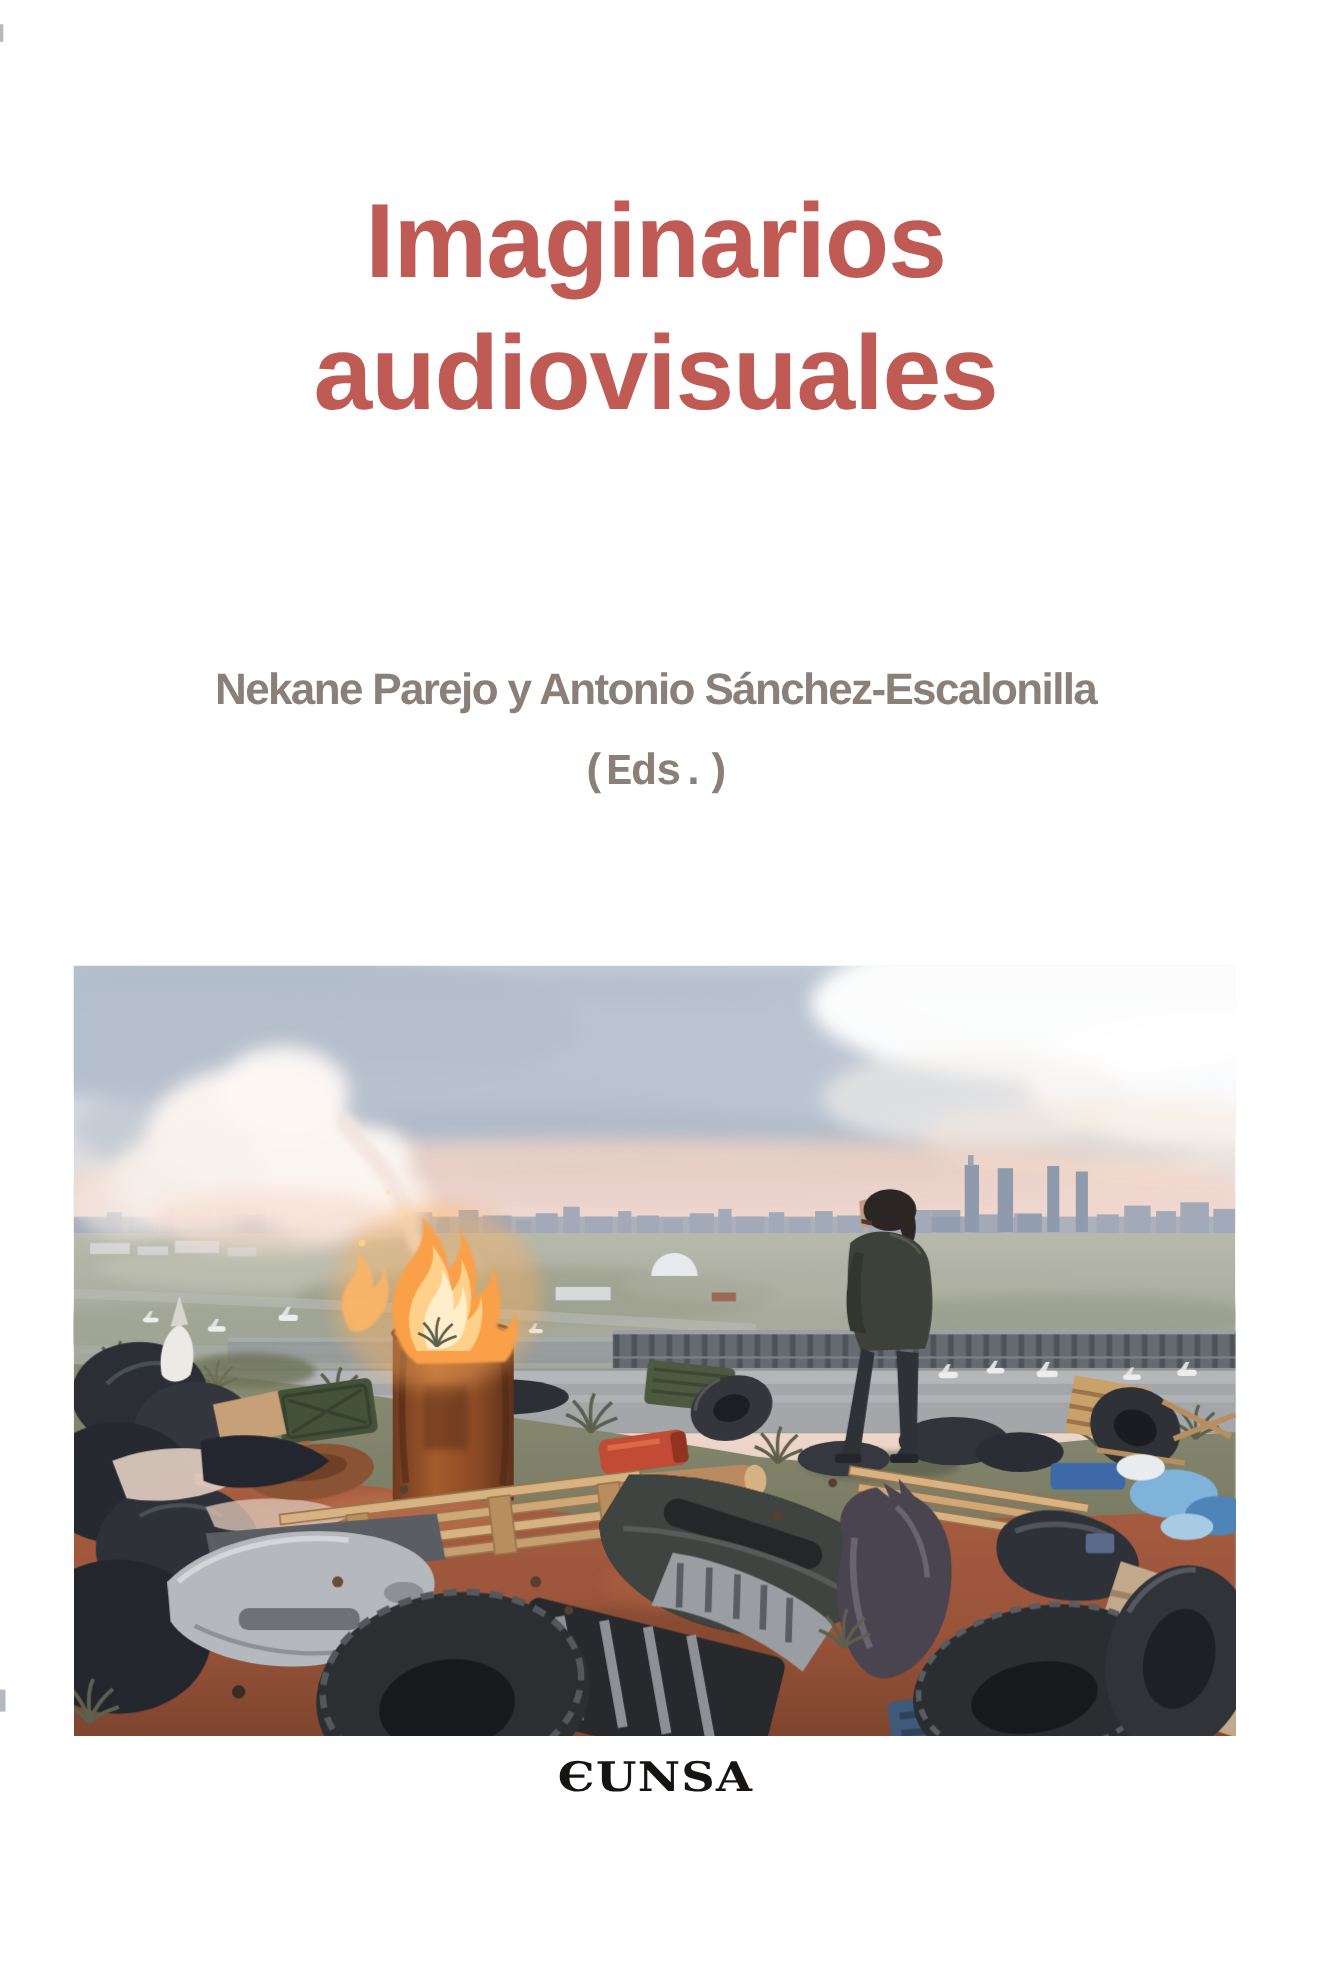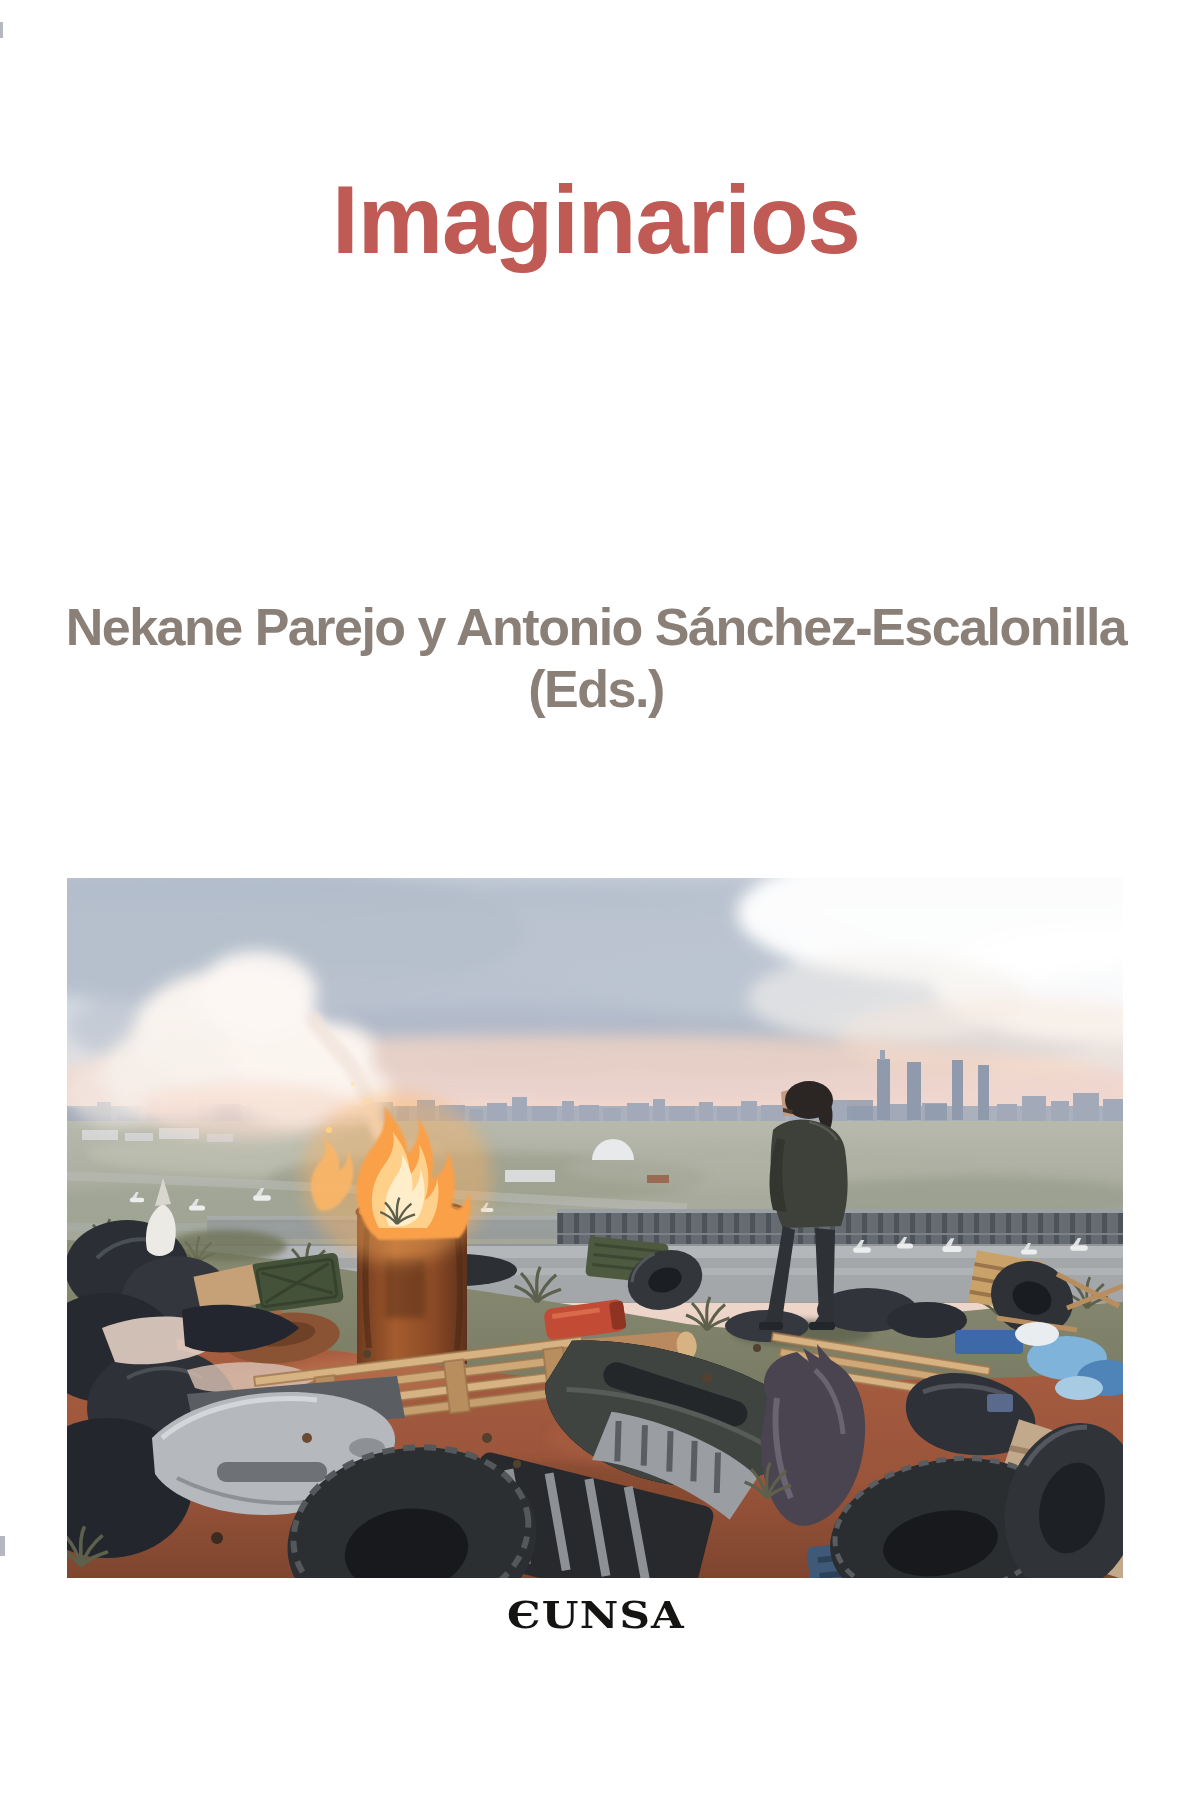--- a/index.html
+++ b/index.html
@@ -3,39 +3,40 @@
 <meta charset="utf-8">
 <style>
   html,body{margin:0;padding:0;background:#ffffff;}
   body{width:1200px;height:1800px;overflow:hidden;position:relative;
        font-family:"Liberation Sans",sans-serif;}
   .cover{position:absolute;inset:0;background:#ffffff;}
   .title{position:absolute;top:160px;left:0;width:1192px;text-align:center;
          color:#bf5a55;font-size:96px;font-weight:bold;letter-spacing:-1px;
          line-height:120px;}
   .byline{position:absolute;top:596px;left:0;width:1192px;text-align:center;
-          color:#8b8078;font-weight:bold;font-size:52px;letter-spacing:-1.5px;
+          color:#8b8078;font-weight:bold;font-size:40px;letter-spacing:-1.5px;
           line-height:62px;}
-  .byline .eds{margin-top:0;}
+  .byline .eds{margin-top:15px;font-family:Liberation Mono, monospace;}
   .photo{position:absolute;left:67px;top:878px;width:1056px;height:700px;}
   .photo svg{display:block;width:1056px;height:700px;}
   .publisher{position:absolute;top:1593px;left:0;width:1192px;text-align:center;}
   .logo{display:inline-block;font-family:"DejaVu Serif",serif;font-weight:bold;
         font-size:37px;color:#161413;letter-spacing:1px;transform:scaleX(1.14);}
   .artifact{position:absolute;background:#8d939c;opacity:.65;}
   .artifact.a1{left:0;top:22px;width:3px;height:16px;}
   .artifact.a2{left:0;top:1536px;width:5px;height:20px;}
 </style>
 </head>
 <body>
 
 <div class="cover">
 
   <div class="title">
     <div>Imaginarios</div>
+    <div>audiovisuales</div>
   </div>
 
   <div class="byline">
     <div>Nekane Parejo y Antonio Sánchez-Escalonilla</div>
     <div class="eds">(Eds.)</div>
   </div>
 
   <div class="photo">
     <svg viewBox="0 0 1056 700">
       <defs>

